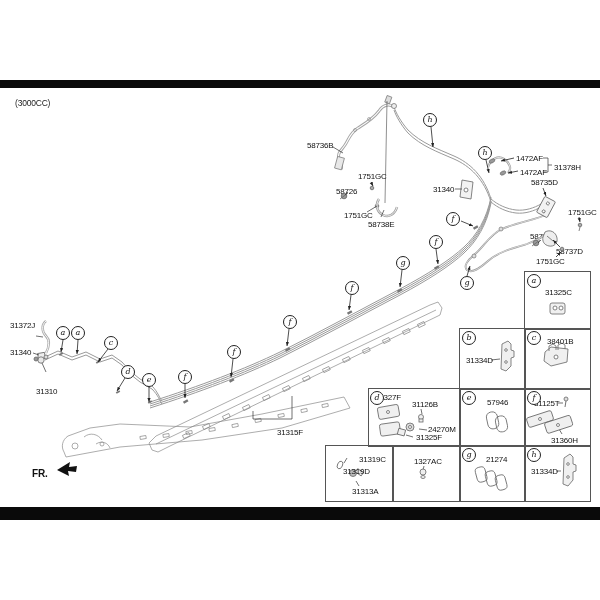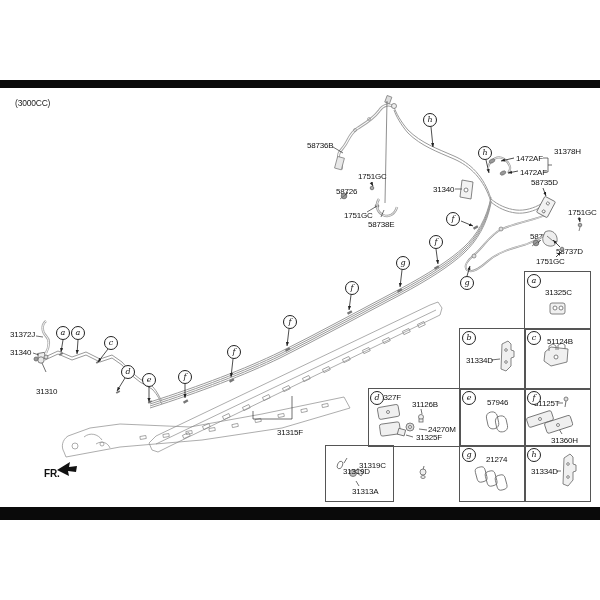--- a/index.html
+++ b/index.html
@@ -296,28 +296,28 @@
     <path d="M57,470 L70,462 L69,467 L77,466 L76,472 L68,471 L69,476 Z" fill="#111"></path>
   </svg>
 
   <div class="lbl" style="left:307px;top:142px">58736B</div>
   <div class="lbl" style="left:358px;top:173px">1751GC</div>
   <div class="lbl" style="left:336px;top:188px">58726</div>
   <div class="lbl" style="left:344px;top:212px">1751GC</div>
   <div class="lbl" style="left:368px;top:221px">58738E</div>
   <div class="lbl" style="left:433px;top:186px">31340</div>
   <div class="lbl" style="left:516px;top:155px">1472AF</div>
-  <div class="lbl" style="left:554px;top:148px">31378H</div>
+  <div class="lbl" style="left:554px;top:164px">31378H</div>
   <div class="lbl" style="left:520px;top:169px">1472AF</div>
   <div class="lbl" style="left:531px;top:179px">58735D</div>
   <div class="lbl" style="left:568px;top:209px">1751GC</div>
   <div class="lbl" style="left:530px;top:233px">58726</div>
   <div class="lbl" style="left:556px;top:248px">58737D</div>
   <div class="lbl" style="left:536px;top:258px">1751GC</div>
-  <div class="lbl" style="left:10px;top:331px">31372J</div>
+  <div class="lbl" style="left:10px;top:322px">31372J</div>
   <div class="lbl" style="left:10px;top:349px">31340</div>
   <div class="lbl" style="left:36px;top:388px">31310</div>
   <div class="lbl" style="left:277px;top:429px">31315F</div>
 
   <div class="co" style="left:56px;top:326px">a</div>
   <div class="co" style="left:71px;top:326px">a</div>
   <div class="co" style="left:104px;top:336px">c</div>
   <div class="co" style="left:121px;top:365px">d</div>
   <div class="co" style="left:142px;top:373px">e</div>
   <div class="co" style="left:178px;top:370px">f</div>
@@ -334,47 +334,50 @@
   <div class="cell" style="left:524px;top:271px;width:65px;height:57px">
     <div class="co" style="left:2px;top:2px">a</div>
     <div class="lbl" style="left:20px;top:17px">31325C</div>
   </div>
   <div class="cell" style="left:459px;top:328px;width:65px;height:60px">
     <div class="co" style="left:2px;top:2px">b</div>
     <div class="lbl" style="left:6px;top:28px">31334D</div>
   </div>
   <div class="cell" style="left:524px;top:328px;width:65px;height:60px">
     <div class="co" style="left:2px;top:2px">c</div>
-    <div class="lbl" style="left:22px;top:9px">51124B</div>
+    <div class="lbl" style="left:22px;top:9px">38401B</div>
   </div>
   <div class="cell" style="left:368px;top:388px;width:91px;height:57px">
     <div class="co" style="left:1px;top:2px">d</div>
     <div class="lbl" style="left:6px;top:5px">31327F</div>
     <div class="lbl" style="left:43px;top:12px">31126B</div>
     <div class="lbl" style="left:59px;top:37px">24270M</div>
     <div class="lbl" style="left:47px;top:45px">31325F</div>
   </div>
   <div class="cell" style="left:459px;top:388px;width:65px;height:57px">
     <div class="co" style="left:2px;top:2px">e</div>
     <div class="lbl" style="left:27px;top:10px">57946</div>
   </div>
   <div class="cell" style="left:524px;top:388px;width:65px;height:57px">
     <div class="co" style="left:2px;top:2px">f</div>
     <div class="lbl" style="left:9px;top:11px">31125T</div>
     <div class="lbl" style="left:26px;top:48px">31360H</div>
   </div>
   <div class="cell" style="left:325px;top:445px;width:67px;height:55px">
     <div class="lbl" style="left:17px;top:22px">31319D</div>
-    <div class="lbl" style="left:33px;top:16px">31319C</div>
+    <div class="lbl" style="left:33px;top:10px">31319C</div>
     <div class="lbl" style="left:26px;top:42px">31313A</div>
+  </div>
+  <div class="cell" style="left:392px;top:445px;width:67px;height:55px">
+    <div class="lbl" style="left:21px;top:12px">1327AC</div>
   </div>
   <div class="cell" style="left:459px;top:445px;width:65px;height:55px">
     <div class="co" style="left:2px;top:2px">g</div>
     <div class="lbl" style="left:26px;top:10px">21274</div>
   </div>
   <div class="cell" style="left:524px;top:445px;width:65px;height:55px">
     <div class="co" style="left:2px;top:2px">h</div>
     <div class="lbl" style="left:6px;top:22px">31334D</div>
   </div>
 
-  <div class="lbl fr" style="left:44px;top:468px">FR.</div>
+  <div class="lbl fr" style="left:32px;top:468px">FR.</div>
 
 </div>
 
 </body></html>

